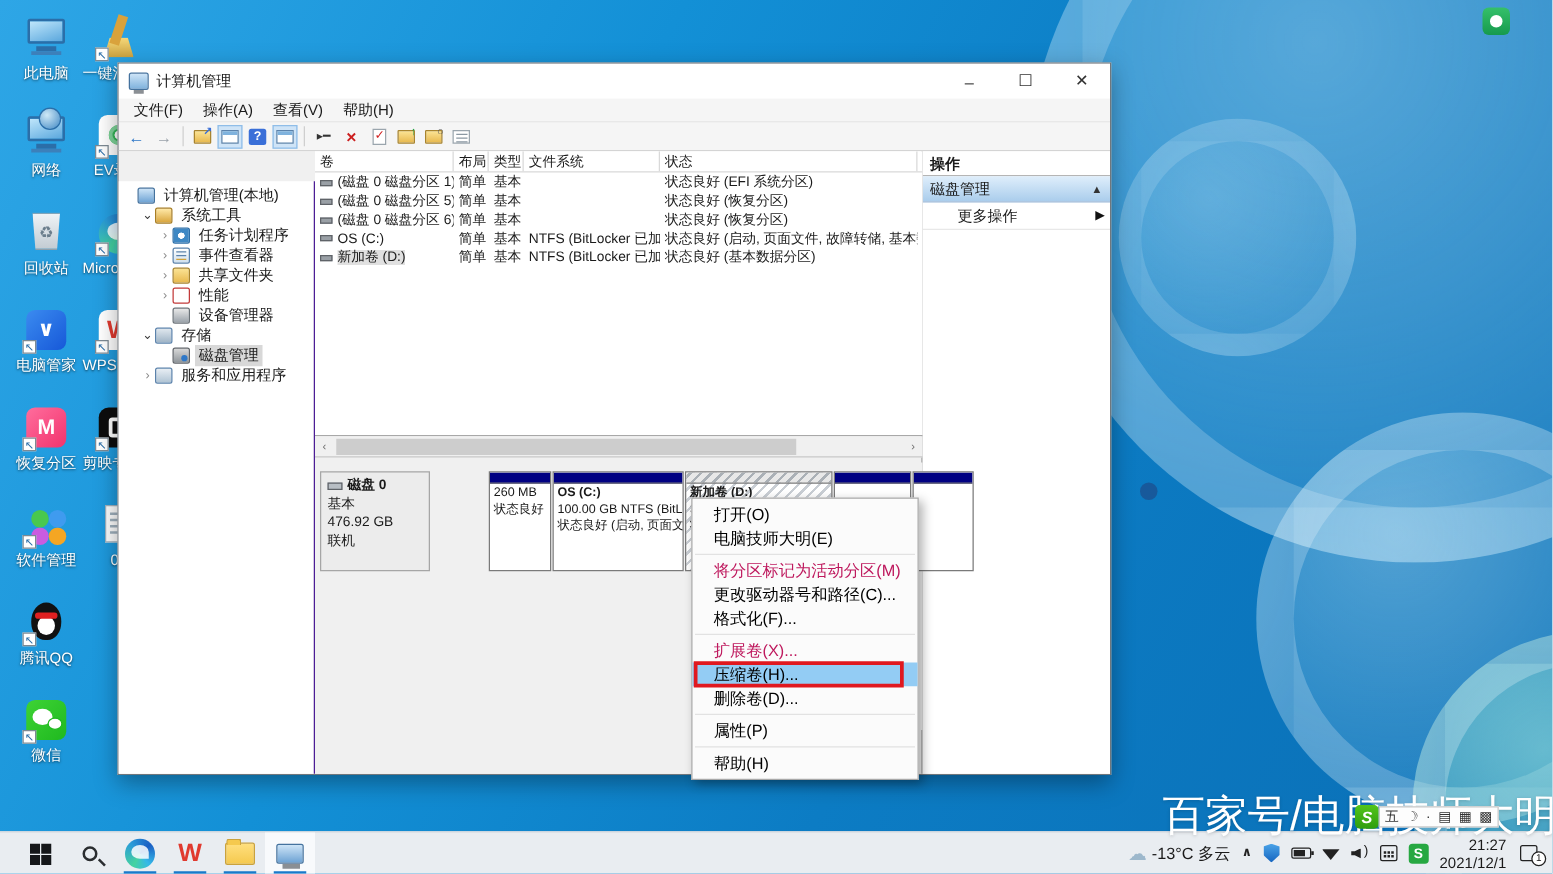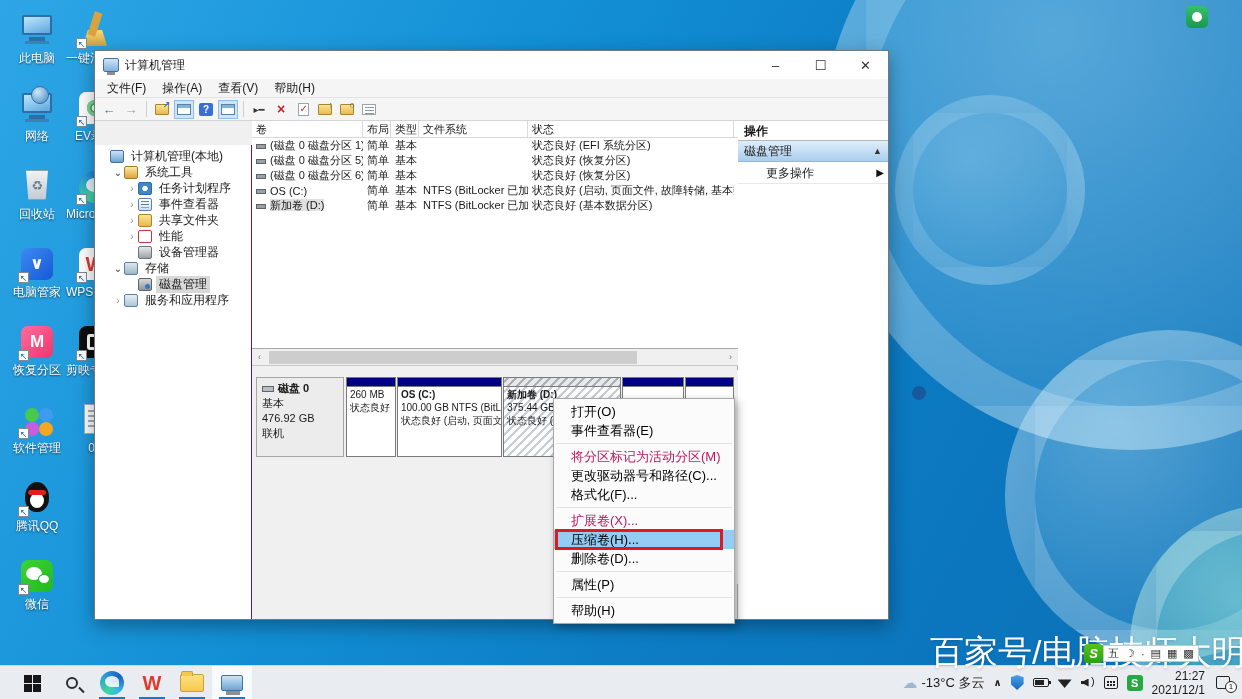--- a/index.html
+++ b/index.html
@@ -155,21 +155,21 @@
   .voldisk { display:inline-block; width:10px; height:5px; background:#9aa0a6; border:1px solid #5f6368;
     margin-right:4px; vertical-align:middle; }
   .vname.sel { background:#e0e0e0; }
   
   #hscroll { position:absolute; left:0; top:228px; width:486px; height:17px; background:#f0f0f0;
     border-bottom:1px solid #c8c8c8; display:flex; align-items:center; }
   .scr-arrow { width:15px; text-align:center; font-size:9px; color:#6f6f6f; }
   #hthumb { height:13px; width:368px; background:#cdcdcd; margin-left:2px; }
   
   #disk-view { position:absolute; left:0; top:249px; width:486px; bottom:35px; background:#f0f0f0; }
-  #disk-row { position:absolute; left:4px; top:7px; height:80px; display:flex; }
+  #disk-row { position:absolute; left:4px; top:7px; height:80px; display:flex;gap:45px; }
   #disk-info { width:88px; background:#ececec; border:1px solid #a6a6a6; padding:3px 5px; font-size:11px;
     line-height:15px; }
   #disk-info .dname { font-weight:bold; display:flex; align-items:center; gap:4px; }
   .diskico { display:inline-block; width:12px; height:6px; background:#b8bec4; border:1px solid #5f6368; }
   #parts { display:flex; margin-left:2px; gap:1px; }
   .part { background:#fff; border:1px solid #7a7a7a; position:relative; overflow:hidden; }
   .part .strip { height:9px; background:#000082; border-bottom:1px solid #7a7a7a; }
   .part .ptxt { padding:1px 3px; font-size:10px; line-height:13px; white-space:nowrap; }
   .part .ptitle { font-weight:bold; }
   .part.selected { background:repeating-linear-gradient(-45deg,#c9ced4 0 2px,#fff 2px 6px); }
@@ -605,21 +605,21 @@
         <div id="act-more">
           <span>更多操作</span>
           <span class="tri">▶</span>
         </div>
       </div>
     </div>
   </div>
 
   <div id="ctx">
       <div class="ci">打开(O)</div>
-      <div class="ci">事件查看器(E)</div>
+      <div class="ci">电脑技师大明(E)</div>
       <div class="csep"></div>
       <div class="ci disabled">将分区标记为活动分区(M)</div>
       <div class="ci">更改驱动器号和路径(C)...</div>
       <div class="ci">格式化(F)...</div>
       <div class="csep"></div>
       <div class="ci disabled">扩展卷(X)...</div>
       <div class="ci hl">压缩卷(H)...<span class="anno"></span></div>
       <div class="ci">删除卷(D)...</div>
       <div class="csep"></div>
       <div class="ci">属性(P)</div>

